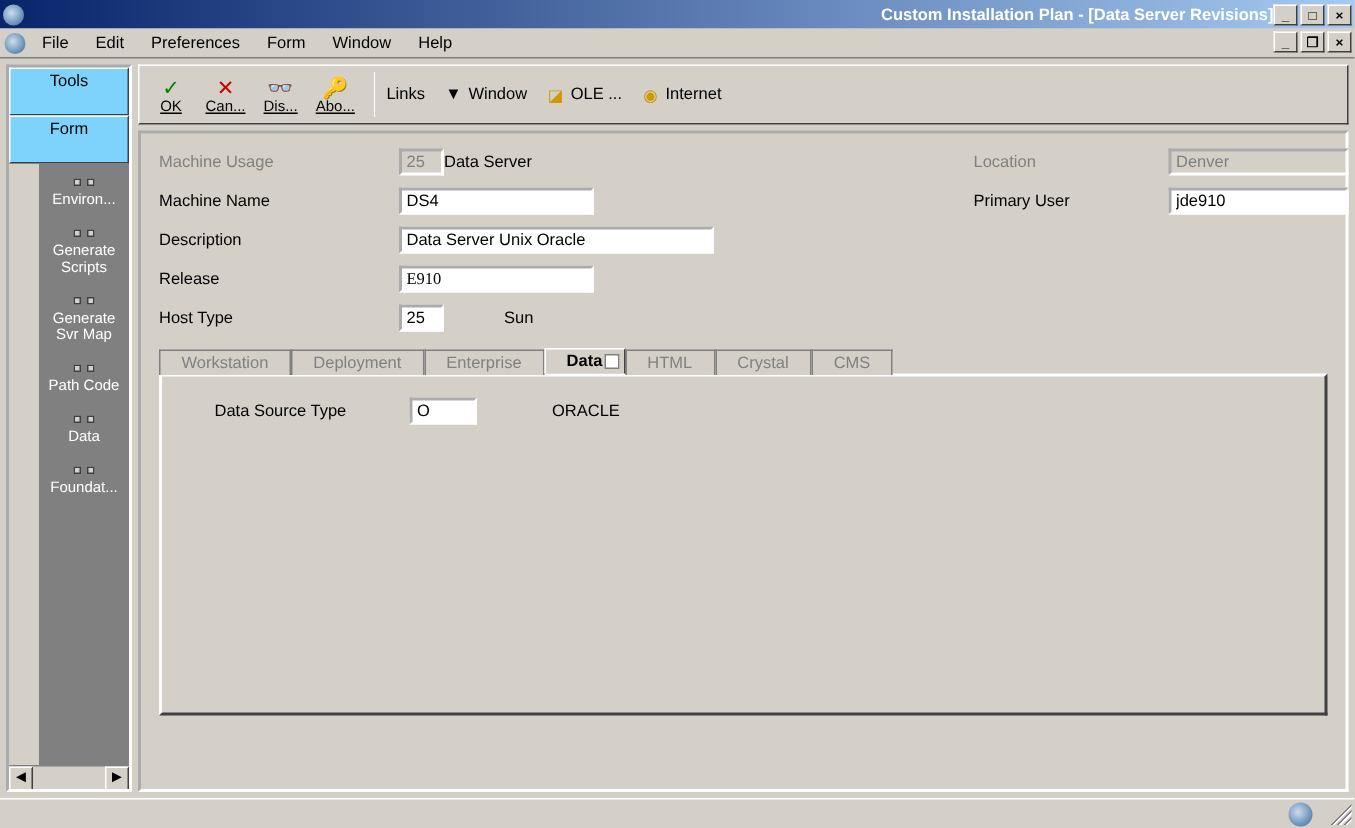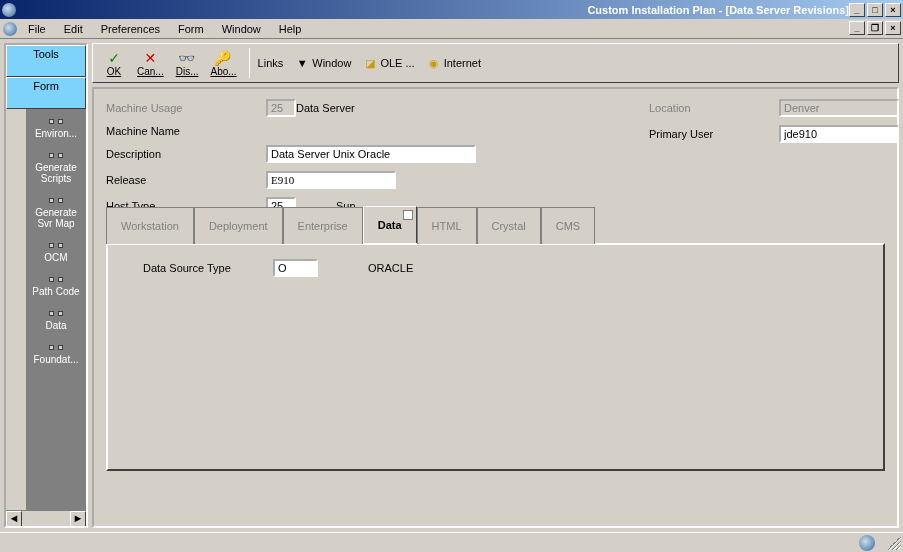--- a/index.html
+++ b/index.html
@@ -180,21 +180,21 @@
   }
   .text-input[readonly] { background:#d4d0c8; color:#808080; }
   .ro-text { color:#000; }
   .right-col { position:absolute; left: 555px; top: 10px; width: 300px; }
   .right-col .field-row .field-label { width:130px; }
 
   
   .inner-tabs { margin-top: 8px; }
   .tab-strip { display:flex; height:20px; align-items:flex-end; }
   .tab {
-    padding: 12px 14px;
+    padding: 2px 14px;
     border: 1px solid #808080;
     border-bottom: none;
     background:#d4d0c8;
     color:#808080;
     margin-right: 0px;
     cursor:pointer;
     position:relative;
     top:1px;
   }
   .tab.active {
@@ -283,24 +283,20 @@
             <span></span>
             <span></span>
           </div><span>Generate Scripts</span></div>
       <div class="side-item"><div class="side-icon">
             <span></span>
             <span></span>
           </div><span>Generate Svr Map</span></div>
       <div class="side-item"><div class="side-icon">
             <span></span>
             <span></span>
-          </div><span>OCM</span></div>
-      <div class="side-item"><div class="side-icon">
-            <span></span>
-            <span></span>
           </div><span>Path Code</span></div>
       <div class="side-item"><div class="side-icon">
             <span></span>
             <span></span>
           </div><span>Data</span></div>
       <div class="side-item"><div class="side-icon">
             <span></span>
             <span></span>
           </div><span>Foundat...</span></div>
     </div>
@@ -346,20 +342,21 @@
     </div>
 
     <div class="form-area">
       <div class="field-row">
         <div class="field-label disabled">Machine Usage</div>
         <input class="text-input" style="width: 30px;" readonly="" value="25">
         <span style="" class="ro-text">Data Server</span>
       </div>
       <div class="field-row">
         <div class="field-label">Machine Name</div>
+        <input class="text-input" style="width: 130px;" value="DS4">
       </div>
       <div class="field-row">
         <div class="field-label">Description</div>
         <input class="text-input" style="width: 210px;" value="Data Server Unix Oracle">
       </div>
       <div class="field-row">
         <div class="field-label">Release</div>
         <input class="text-input" style="width: 130px; font-family: Liberation Serif, serif;" value="E910">
       </div>
       <div class="field-row">

